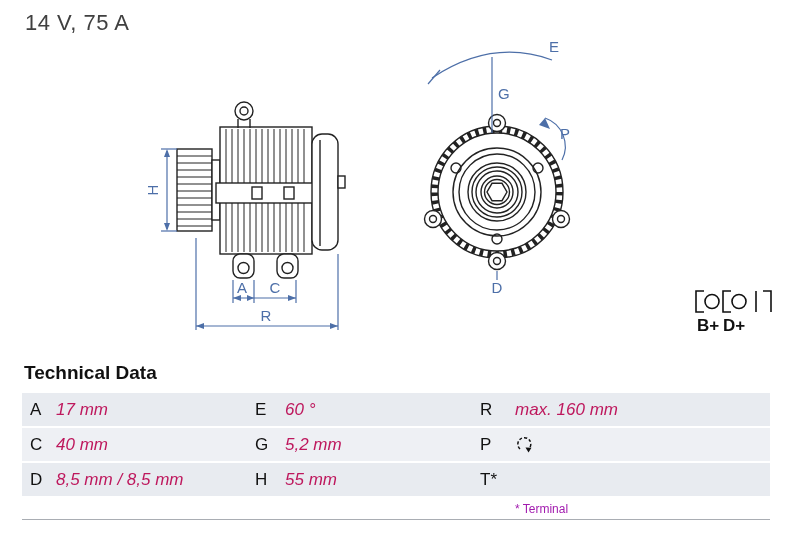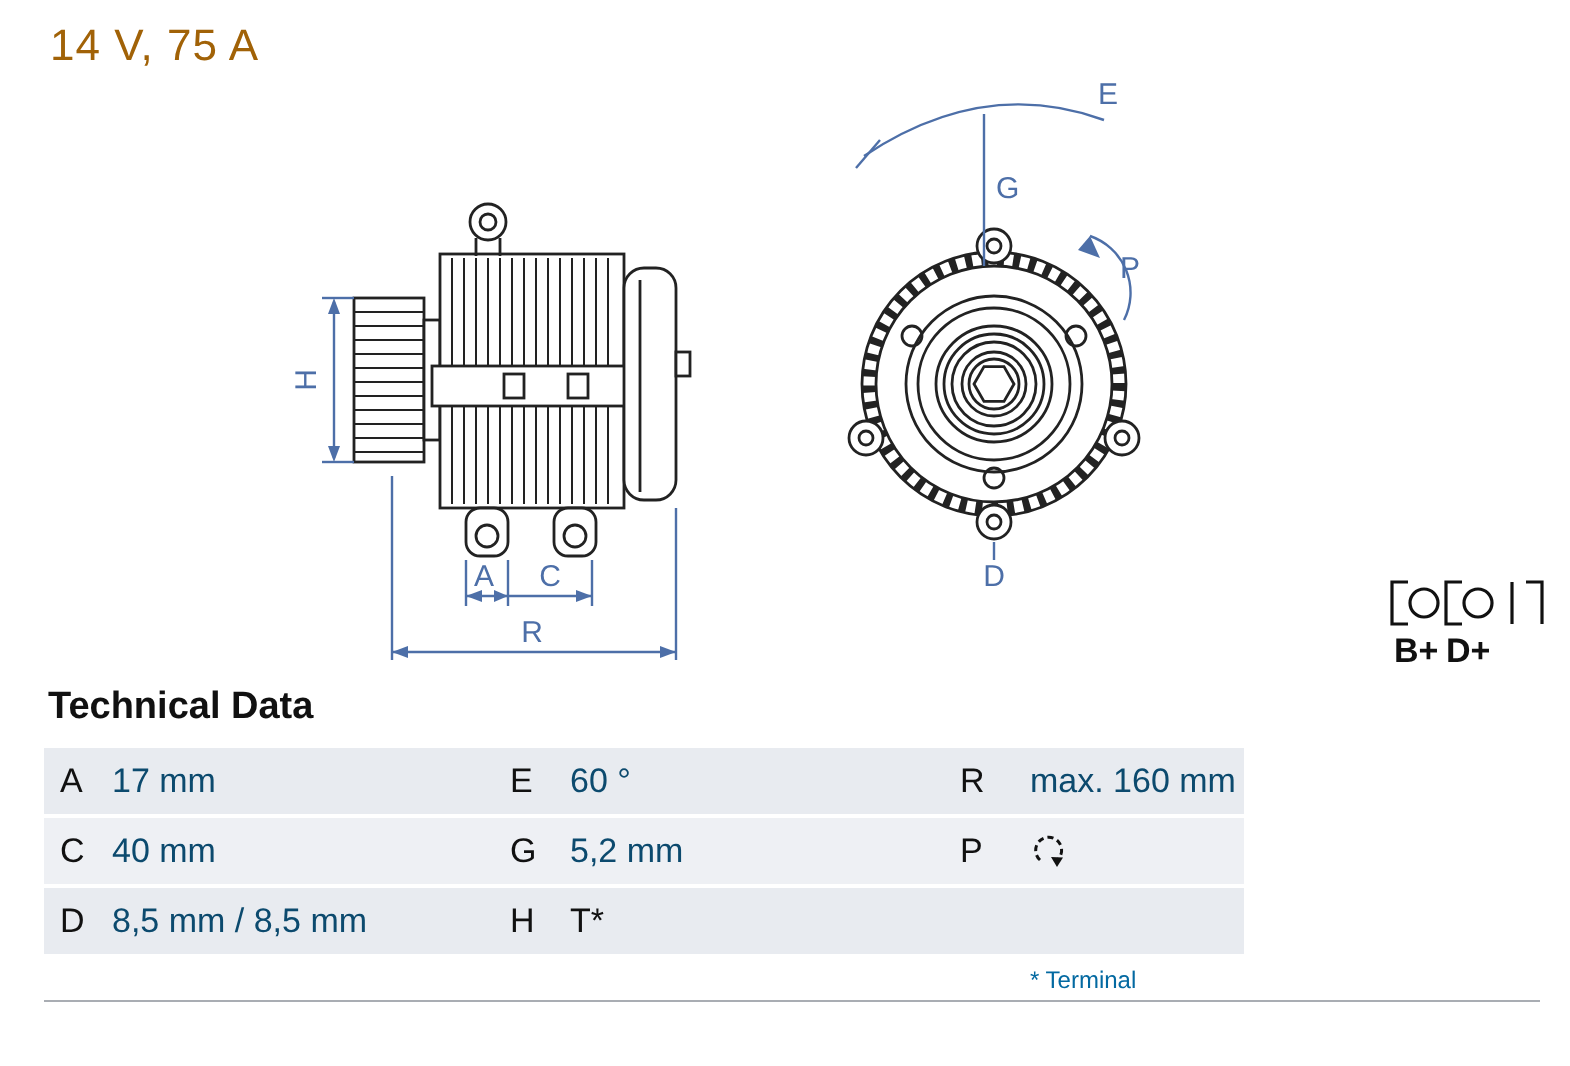--- a/index.html
+++ b/index.html
@@ -1,36 +1,36 @@
 <!DOCTYPE html>
 <html><head>
 <meta charset="utf-8">
 <style>
   html,body{margin:0;padding:0;}
   body{
     width:785px;height:533px;background:#ffffff;position:relative;overflow:hidden;
     font-family:"Liberation Sans",sans-serif;color:#111;
   }
   .rating{
-    position:absolute;top:10px;left:25px;font-size:22px;color:#a16207;letter-spacing:.5px;
+    position:absolute;top:10px;left:25px;font-size:22px;color:#404040;letter-spacing:.5px;
   }
   svg.drawing{position:absolute;top:0;left:0;}
-  .tech{position:absolute;left:22px;top:343px;width:600px;}
+  .tech{position:absolute;left:22px;top:362px;width:748px;}
   .tech-title{font-weight:bold;font-size:19px;margin:0 0 9px 2px;color:#111;}
   .trow{
     display:grid;
     grid-template-columns:26px 199px 30px 195px 35px auto;
     align-items:center;
     height:33px;margin-bottom:2px;
     background:#e8ebf0;font-size:17px;padding-left:8px;
   }
   .trow.alt{background:#eef0f4;}
   .cell-key{color:#111;}
-  .cell-val{color:#0c4a6e;display:flex;align-items:center;}
-  .footnote{font-size:12px;color:#0369a1;margin-top:6px;padding-left:493px;}
+  .cell-val{color:#be185d;display:flex;align-items:center;font-style:italic;}
+  .footnote{font-size:12px;color:#a21caf;margin-top:6px;padding-left:493px;}
   .bottom-line{border-bottom:1px solid #a9adb3;margin-top:3px;width:748px;}
   .rot-icon{display:inline-block;}
 </style>
 </head>
 <body>
 
 <div class="rating">14 V, 75 A</div>
 
 <svg class="drawing" width="785" height="355" viewBox="0 0 785 355">
 
@@ -210,18 +210,19 @@
         <path d="M 5 14 A 6.5 6.5 0 1 1 13 14.5" stroke="#111" stroke-width="1.5" fill="none" stroke-dasharray="3 2"></path>
         <polygon points="13.5,17.5 10.5,12.5 16.5,12.8" fill="#111"></polygon>
       </svg>
     </span>
   </div>
 
   <div class="trow">
     <span class="cell-key">D</span>
     <span class="cell-val">8,5 mm / 8,5 mm</span>
     <span class="cell-key">H</span>
+    <span class="cell-val">55 mm</span>
     <span class="cell-key">T*</span>
   </div>
 
   <div class="footnote">* Terminal</div>
   <div class="bottom-line"></div>
 </div>
 
 </body></html>

